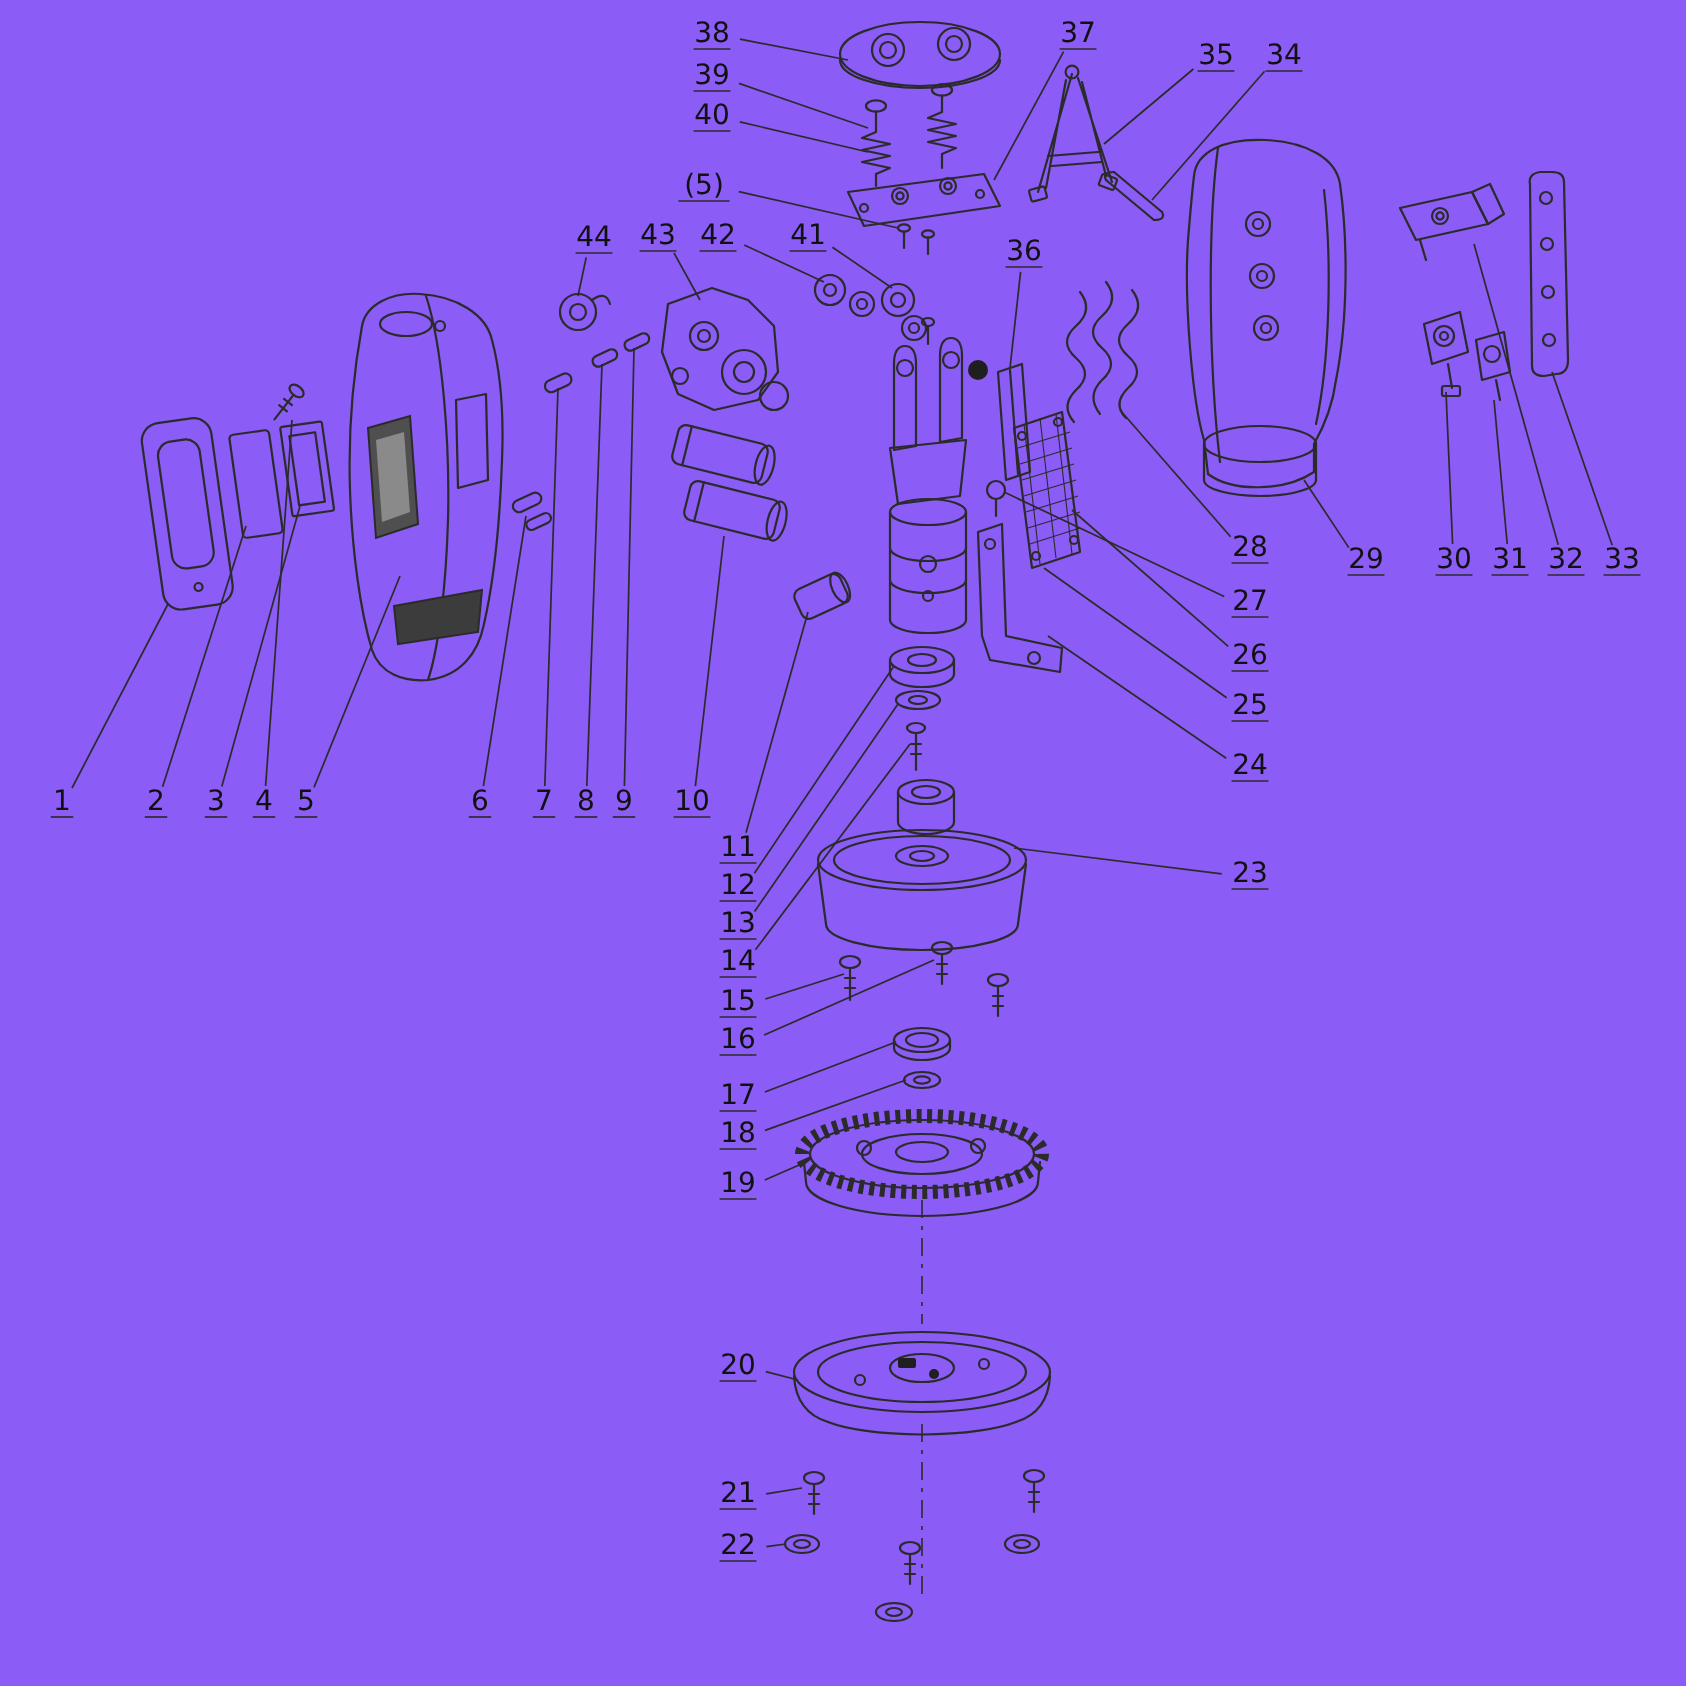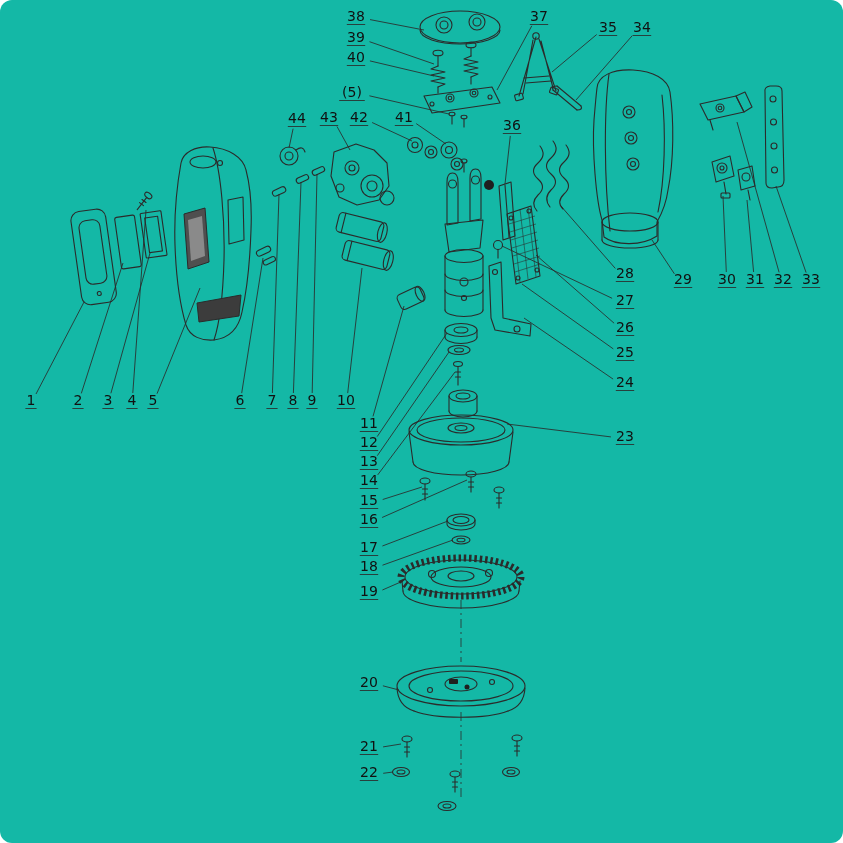--- a/index.html
+++ b/index.html
@@ -1,16 +1,16 @@
 <!DOCTYPE html>
 <html><head>
 <meta charset="utf-8">
 <style>
   html,body { margin:0; padding:0; background:#ffffff; }
-  .stage { position:relative; width:843px; height:843px; background:#14b8a6; overflow:hidden;border-radius:12px; }
+  .stage { position:relative; width:843px; height:843px; background:#8b5cf6; overflow:hidden; }
   svg { display:block; }
   .ln     { fill:none; stroke:#2b2b2b; stroke-width:1.1; stroke-linecap:round; stroke-linejoin:round; }
   .hatch  { fill:none; stroke:#2b2b2b; stroke-width:0.55; }
   .screen { fill:#4f4f4f; stroke:#2b2b2b; stroke-width:1; }
   .screen-inner { fill:#8a8a8a; stroke:none; }
   .band   { fill:#3c3c3c; stroke:#2b2b2b; stroke-width:1; }
   .knob   { fill:#1f1f1f; stroke:none; }
   .teeth  { fill:none; stroke:#2b2b2b; stroke-width:7; stroke-dasharray:2.5 2.8; }
   .axis   { stroke:#2b2b2b; stroke-width:0.8; stroke-dasharray:9 4 2 4; fill:none; }
   .leader { stroke:#2b2b2b; stroke-width:0.85; fill:none; }

